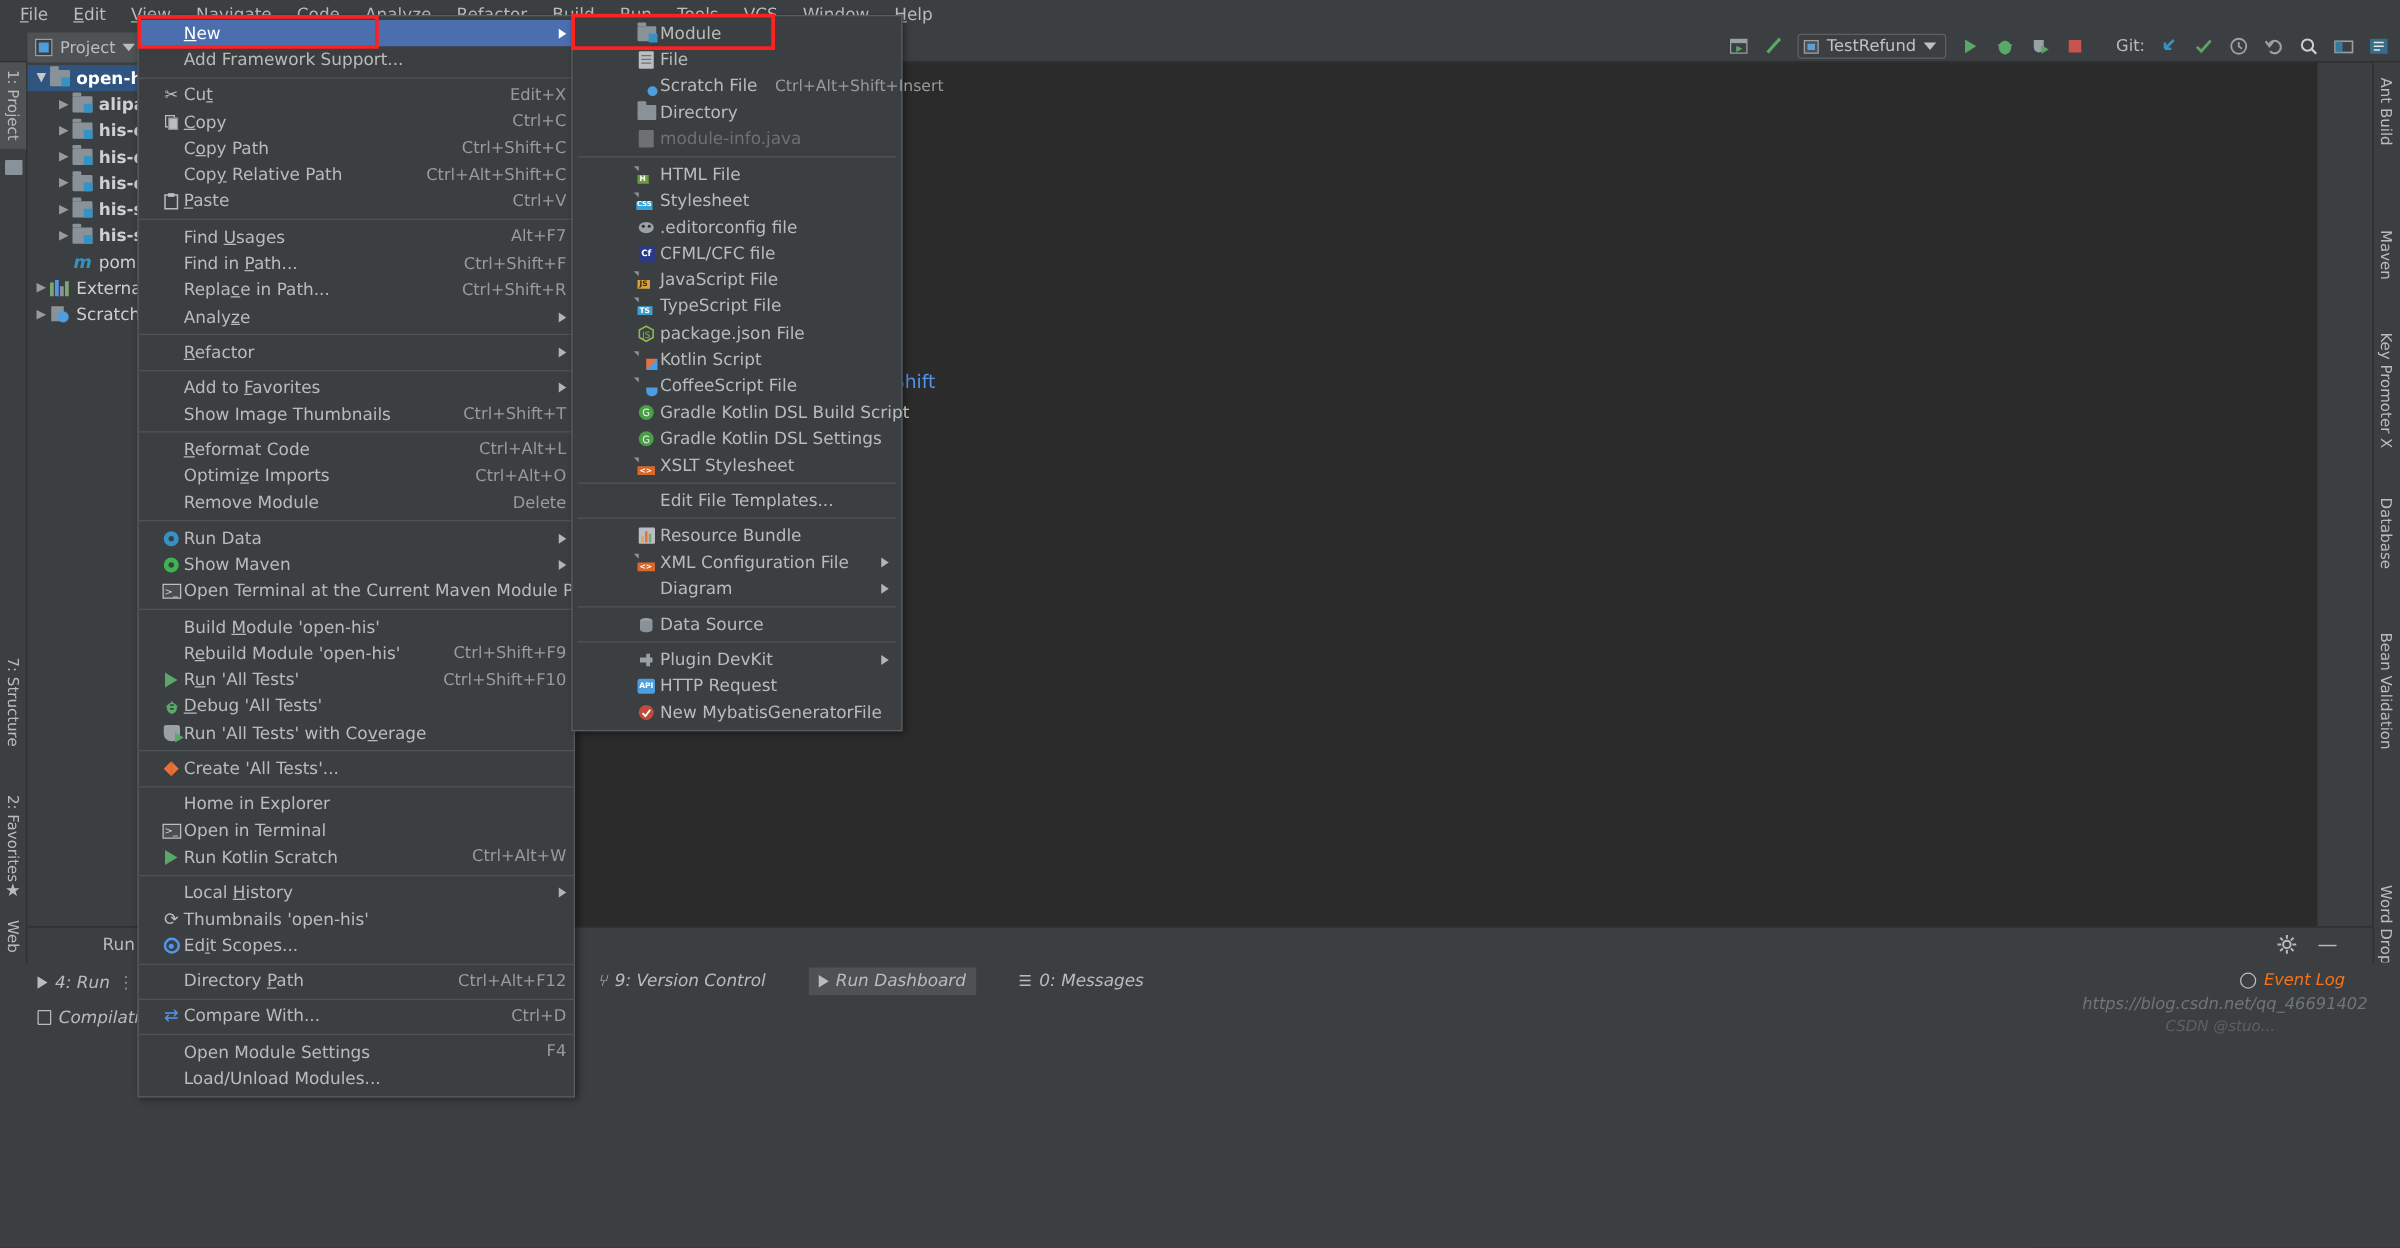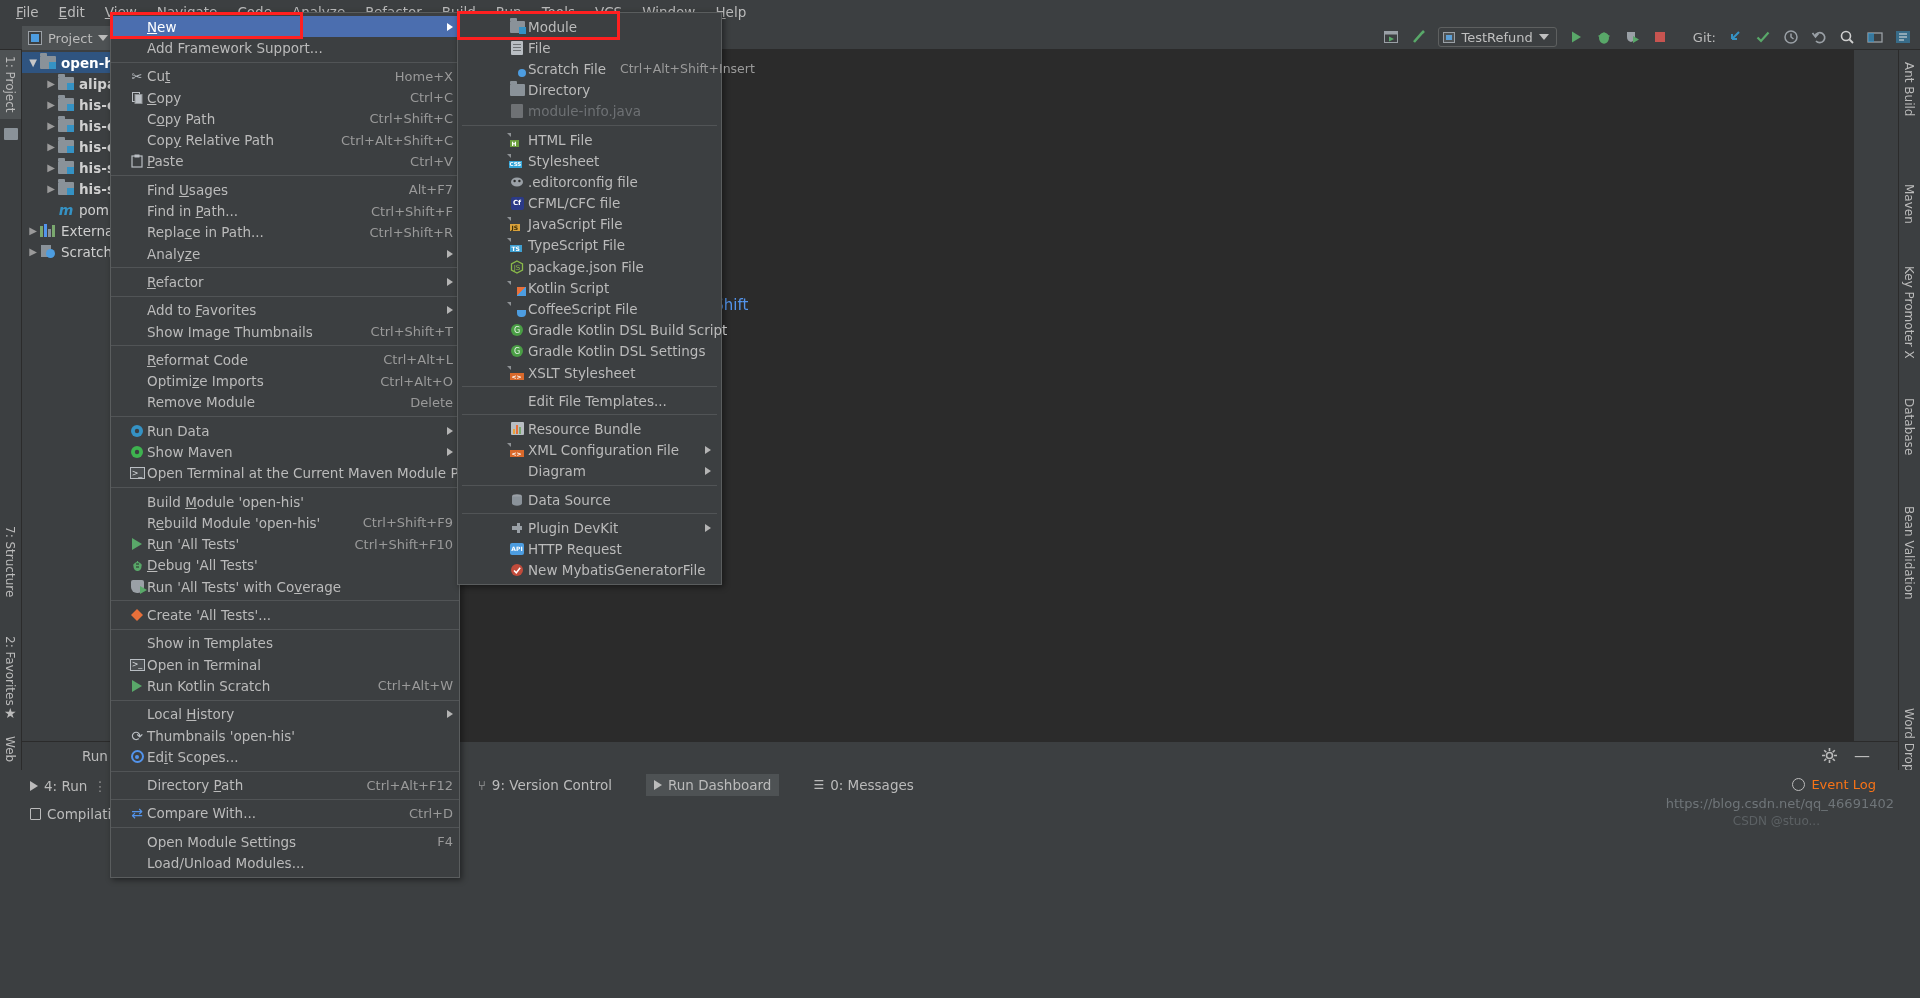--- a/index.html
+++ b/index.html
@@ -106,21 +106,21 @@
   
   .runpanel {
     position:absolute; left:22px; top:741px; width:1876px; height:29px; background:#3c3f41;
     border-top:1px solid #2b2b2b;
   }
   .runpanel .lbl { position:absolute; left:60px; top:6px; font-size:13.5px; color:#bbbbbb;}
   .runpanel .gear { position:absolute; right:60px; top:5px; }
   .runpanel .minim { position:absolute; right:28px; top:4px; color:#bbbbbb; font-size:16px;}
 
   .statusbar {
-    position:absolute; left:0; top:770px; width:1920px; height:228px; background:#3c3f41;
+    position:absolute; left:0; top:770px; width:1920px; height:228px; background:#3c3f41;font-style:italic;
   }
   .tabsrow { position:absolute; left:22px; top:2px; height:28px; display:flex; align-items:center; gap:22px; }
   .tabitem { display:flex; align-items:center; gap:6px; font-size:13.5px; color:#bbbbbb; padding: 3px 8px;}
   .tabitem.active { background:#4e5254; }
   .bottomtabs2 { position:absolute; left:450px; top:1px; display:flex; gap:26px; align-items:center;}
   .evtlog { position:absolute; right:44px; top:7px; display:flex;align-items:center;gap:6px;font-size:13px;color:#f97316;}
   .watermark { position:absolute; right:26px; top:26px; font-size:13px; color:#6f7579; }
   .watermark2 { position:absolute; right:100px; top:44px; font-size:12px; color:#5c6164; }
 
   
@@ -444,21 +444,21 @@
       <div class="cmi">
         <span class="ico"></span>
         <span class="txt">Add Framework Support...</span>
       </div>
       <div class="sep"></div>
       <div class="cmi">
         <span class="ico">
           <span class="cut-ic">✂</span>
         </span>
         <span class="txt">Cu<u>t</u></span>
-        <span class="acc">Home+X</span>
+        <span class="acc">Edit+X</span>
       </div>
       <div class="cmi">
         <span class="ico">
           <svg width="13" height="13" viewBox="0 0 13 13">
             <rect x="1.5" y="1.5" width="7" height="9" fill="none" stroke="#b9bec3"></rect>
             <rect x="4" y="3.5" width="7" height="9" fill="#b9bec3" stroke="#8e9295"></rect>
           </svg>
         </span>
         <span class="txt"><u>C</u>opy</span>
         <span class="acc">Ctrl+C</span>
@@ -600,21 +600,21 @@
       <div class="sep"></div>
       <div class="cmi">
         <span class="ico">
           <span class="diamond"></span>
         </span>
         <span class="txt">Create 'All Tests'...</span>
       </div>
       <div class="sep"></div>
       <div class="cmi">
         <span class="ico"></span>
-        <span class="txt">Show in Templates</span>
+        <span class="txt">Home in Explorer</span>
       </div>
       <div class="cmi">
         <span class="ico">
           <span class="term-ic">&gt;_</span>
         </span>
         <span class="txt">Open in Terminal</span>
       </div>
       <div class="cmi">
         <span class="ico">
           <span class="play-g"></span>

